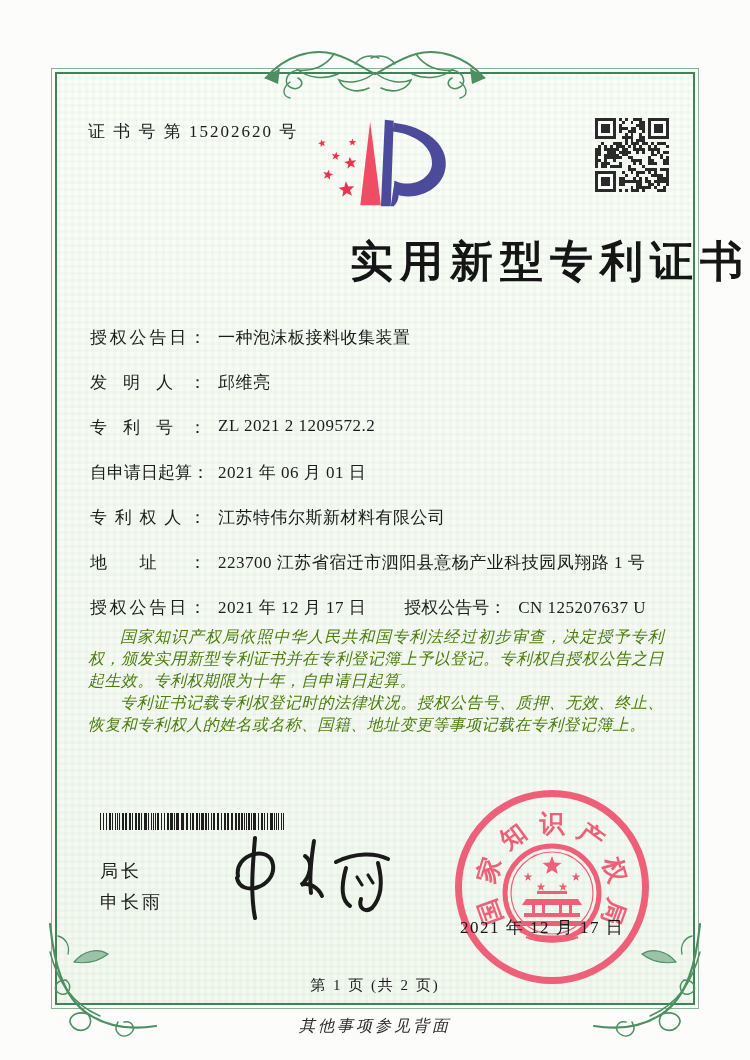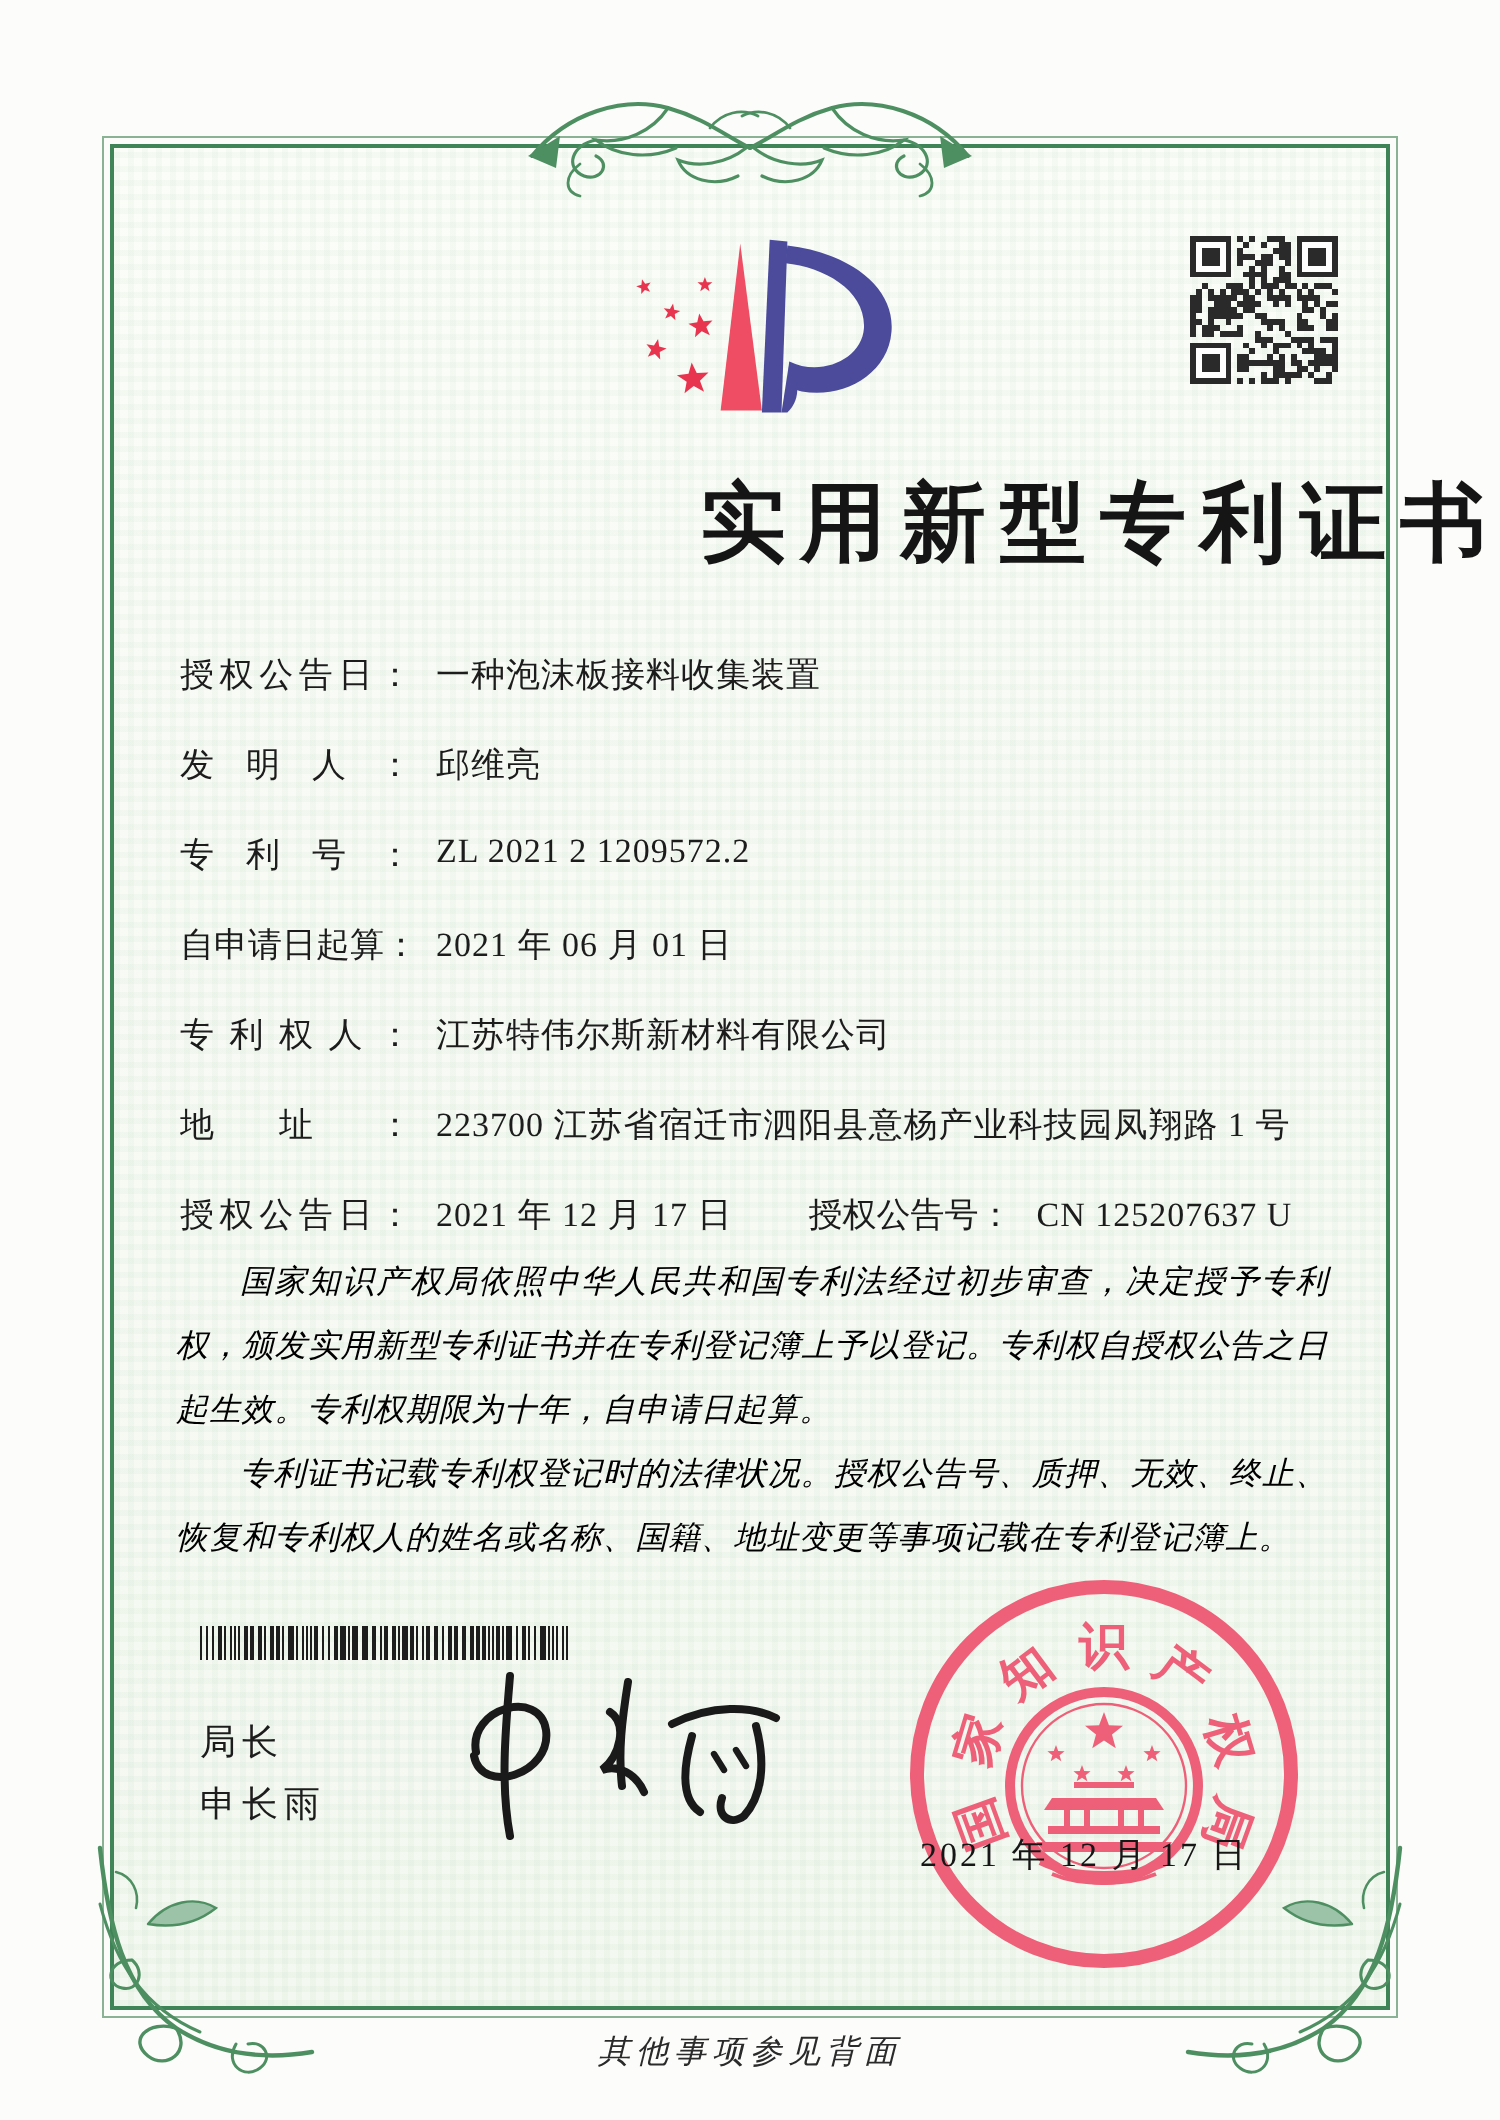--- a/index.html
+++ b/index.html
@@ -29,22 +29,22 @@
   .fields{position:absolute; left:90px; top:326px; width:580px; font-size:17px;}
   .frow{height:21px; margin-bottom:24px; white-space:nowrap;}
   .flabel{
     display:inline-block; width:116px; vertical-align:top;
     text-align:justify; text-align-last:justify; -moz-text-align-last:justify;
   }
   .fvalue{margin-left:12px; letter-spacing:0.5px;}
   .grant-pair{margin-left:38px;}
   .paras{
     position:absolute; left:88px; top:626px; width:576px;
-    font-size:16px; line-height:32px; text-align:justify;
-    font-style:italic; letter-spacing:0.4px; color:#000000;
+    font-size:16px; line-height:22px; text-align:justify;
+    font-style:italic; letter-spacing:0.4px; color:#4d7c0f;
   }
   .paras p{margin:0; text-indent:2em;}
   .barcode{position:absolute; left:100px; top:813px; width:190px; height:17px;}
   .director{position:absolute; left:100px; top:856px; font-size:18px; line-height:31px; letter-spacing:3px;}
   .signature{position:absolute; left:208px; top:832px; width:200px; height:100px;}
   .seal{position:absolute; left:455px; top:790px; width:194px; height:194px; opacity:0.93;}
   .seal-ring{
     position:absolute; left:0; top:0; width:194px; height:194px; box-sizing:border-box;
     border:7px solid #ee5570; border-radius:50%;
   }
@@ -103,20 +103,21 @@
       <path d="M14,2 C18,40 26,74 52,92 C72,105 96,108 120,104"></path>
       <path d="M14,30 C22,60 36,82 64,94" stroke-width="1.5"></path>
       <path d="M52,92 c-14,-4 -24,6 -14,14 c9,7 22,-2 14,-14" stroke-width="1.7"></path>
       <path d="M30,58 c-12,0 -14,12 -5,14 c8,2 12,-8 5,-14" stroke-width="1.5"></path>
       <path d="M82,100 c-6,10 4,18 12,12 c7,-5 2,-14 -6,-12" stroke-width="1.5"></path>
       <path d="M38,40 c10,-12 24,-14 34,-8 c-10,8 -22,10 -34,8" fill="#9cc3a8" stroke-width="1.2"></path>
       <path d="M22,14 c8,2 12,10 10,18" stroke-width="1.3"></path>
     </g>
   </svg>
 
+  <div class="cert-no">证 书 号 第 15202620 号</div>
 
   <svg class="logo" viewBox="0 0 160 110">
     <g id="logo-stars" fill="#e8344e">
         <polygon points="22.96,30.14 24.60,32.43 27.35,31.82 25.68,34.09 27.11,36.52 24.43,35.62 22.57,37.73 22.59,34.91 20.01,33.79 22.69,32.94" stroke="none"></polygon>
         <polygon points="38.78,42.57 39.36,45.69 42.46,46.37 39.67,47.89 39.97,51.04 37.67,48.86 34.76,50.13 36.13,47.26 34.03,44.89 37.17,45.30" stroke="none"></polygon>
         <polygon points="55.00,29.00 55.99,31.64 58.80,31.76 56.60,33.52 57.35,36.24 55.00,34.68 52.65,36.24 53.40,33.52 51.20,31.76 54.01,31.64" stroke="none"></polygon>
         <polygon points="52.10,47.56 54.28,51.59 58.84,51.15 55.69,54.47 57.52,58.68 53.38,56.70 49.95,59.74 50.55,55.20 46.60,52.87 51.10,52.04" stroke="none"></polygon>
         <polygon points="31.14,60.62 31.72,64.45 35.47,65.43 32.00,67.16 32.24,71.02 29.52,68.26 25.91,69.68 27.70,66.24 25.24,63.25 29.06,63.89" stroke="none"></polygon>
         <polygon points="48.26,72.53 50.84,77.94 56.82,77.68 52.48,81.80 54.58,87.42 49.31,84.56 44.62,88.29 45.71,82.39 40.72,79.09 46.66,78.31" stroke="none"></polygon>
       </g>
@@ -514,15 +515,16 @@
   <span class="seal-char" style="left: 34.9803px; top: 121.573px; transform: translate(-50%, -50%) rotate(250deg);">国</span>
       <span class="seal-char" style="left: 33.7727px; top: 80.071px; transform: translate(-50%, -50%) rotate(286.667deg);">家</span>
       <span class="seal-char" style="left: 57.5875px; top: 46.0599px; transform: translate(-50%, -50%) rotate(323.333deg);">知</span>
       <span class="seal-char" style="left: 97px; top: 33px; transform: translate(-50%, -50%) rotate(360deg);">识</span>
       <span class="seal-char" style="left: 136.412px; top: 46.0599px; transform: translate(-50%, -50%) rotate(396.667deg);">产</span>
       <span class="seal-char" style="left: 160.227px; top: 80.071px; transform: translate(-50%, -50%) rotate(433.333deg);">权</span>
       <span class="seal-char" style="left: 159.02px; top: 121.573px; transform: translate(-50%, -50%) rotate(470deg);">局</span>
     </div>
   <div class="seal-date">2021 年 12 月 17 日</div>
 
+  <div class="page-info">第 1 页 (共 2 页)</div>
   <div class="footer-note">其他事项参见背面</div>
 
 </div>
 
 </body></html>

